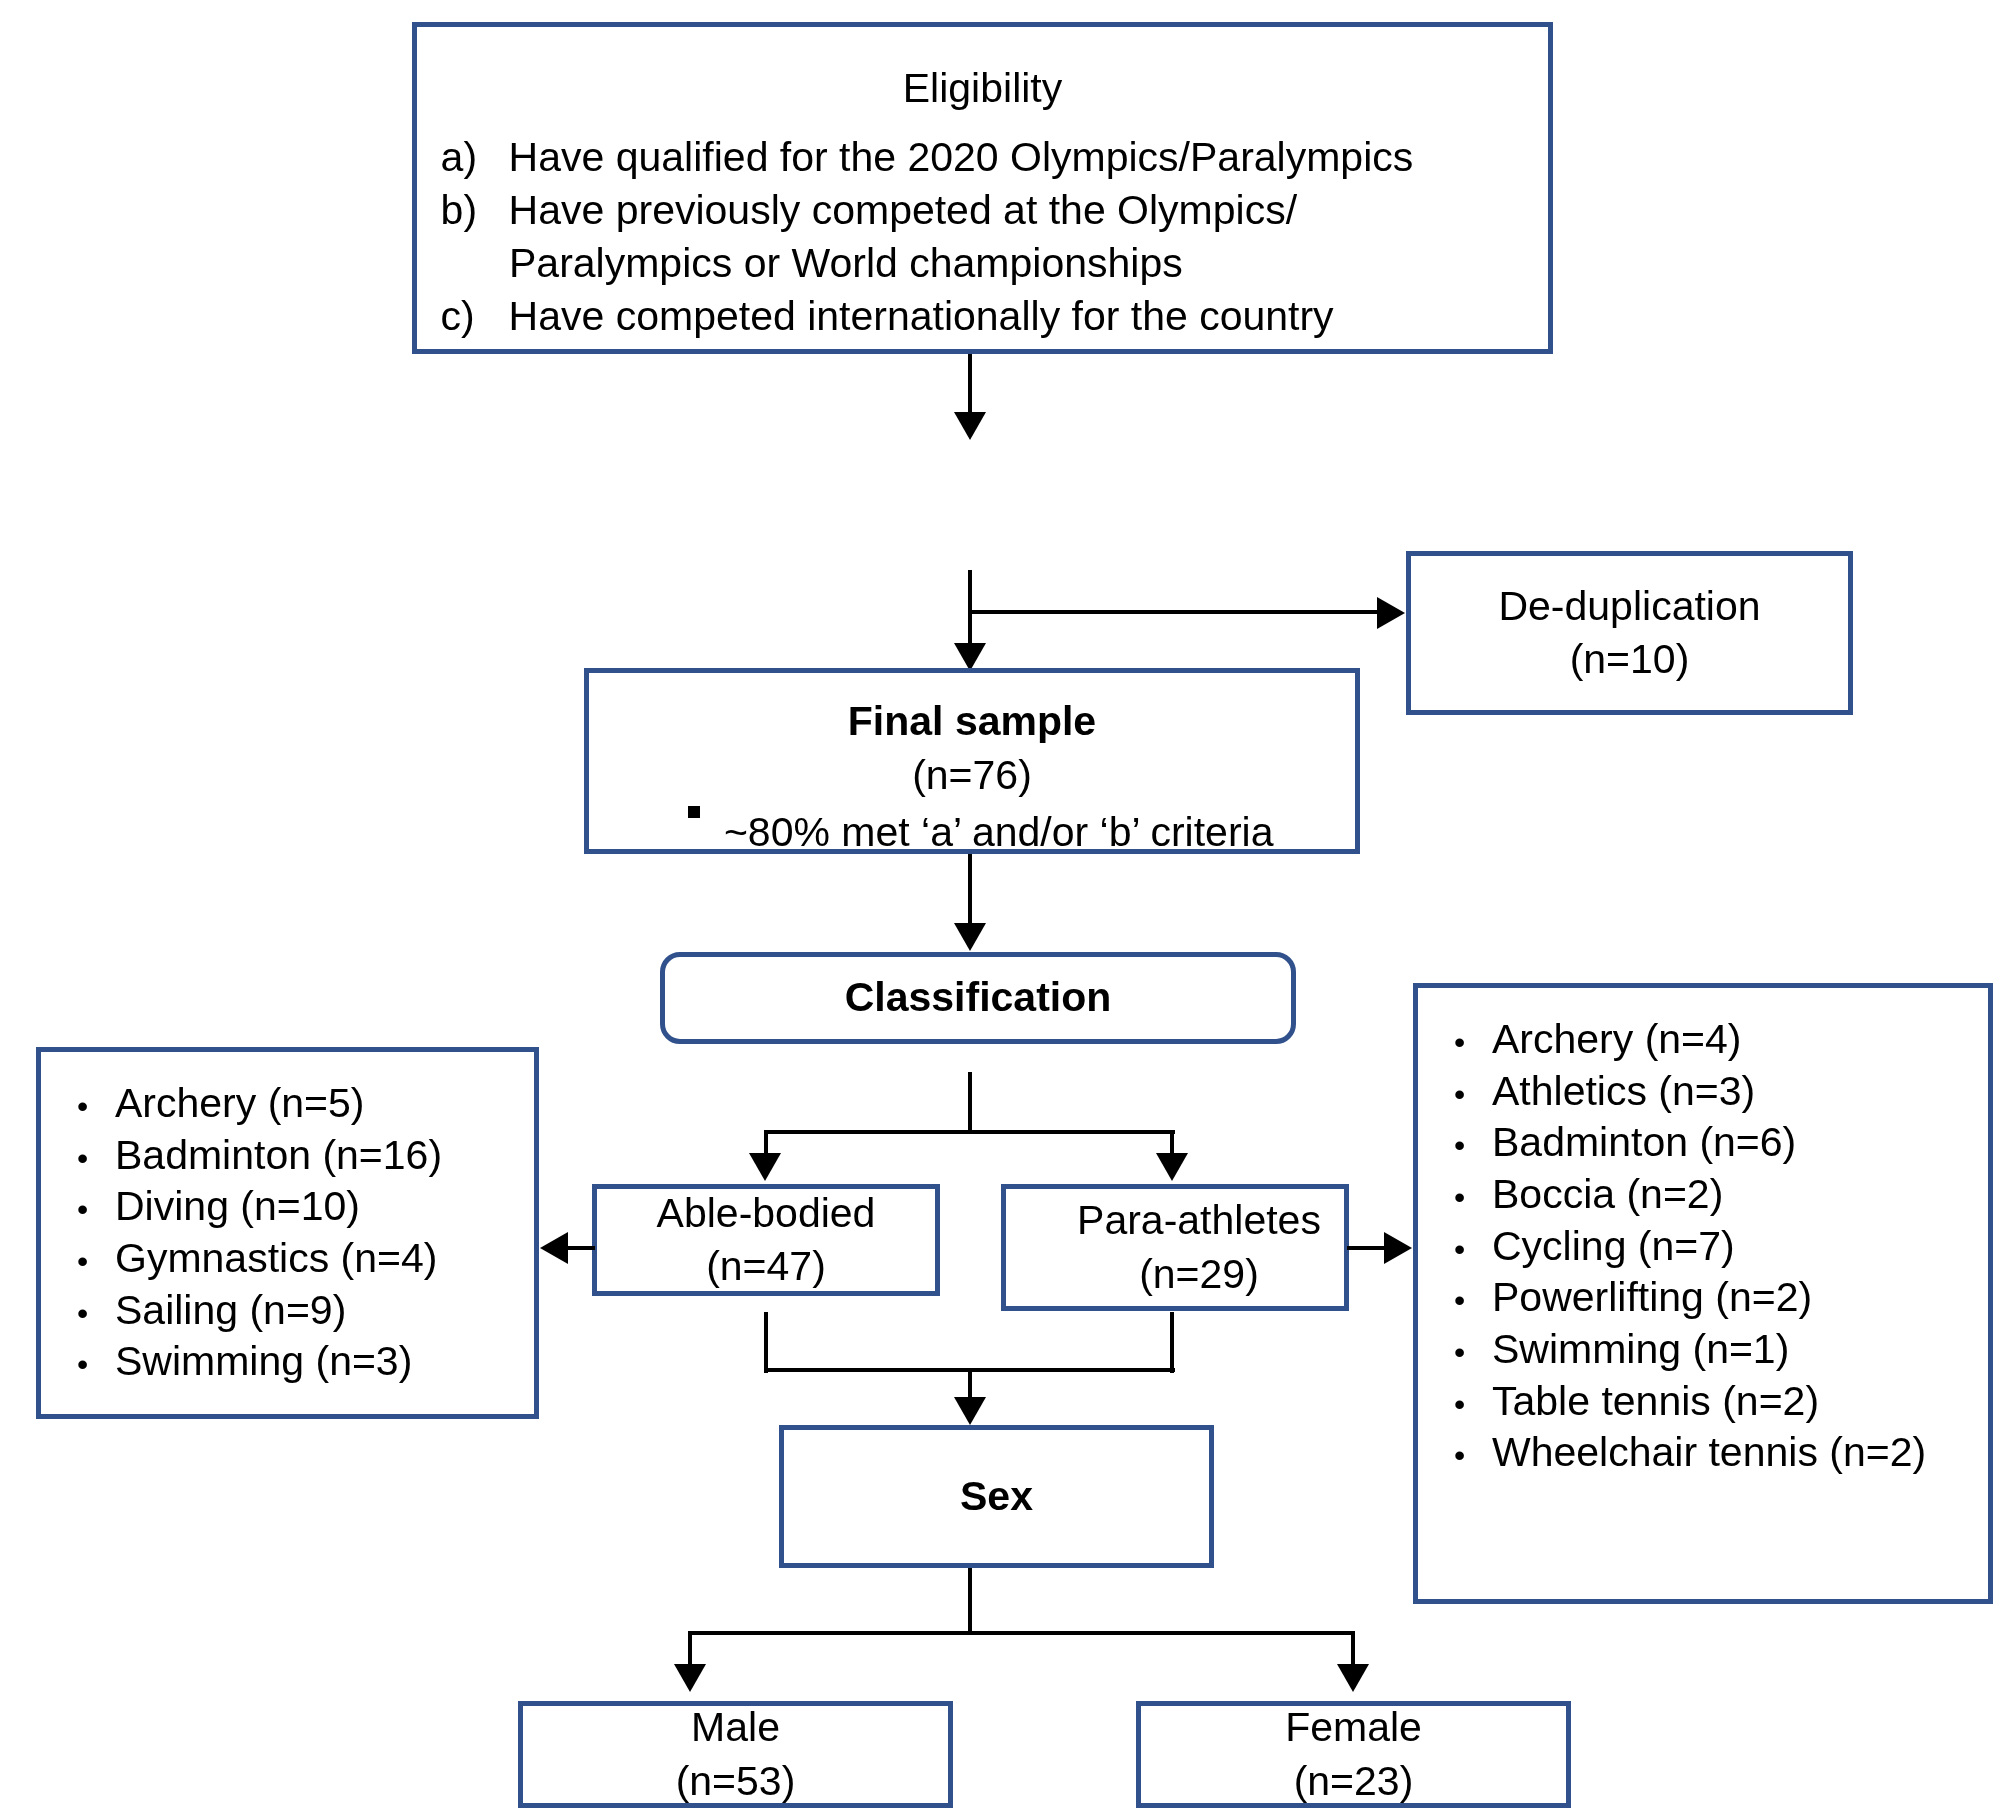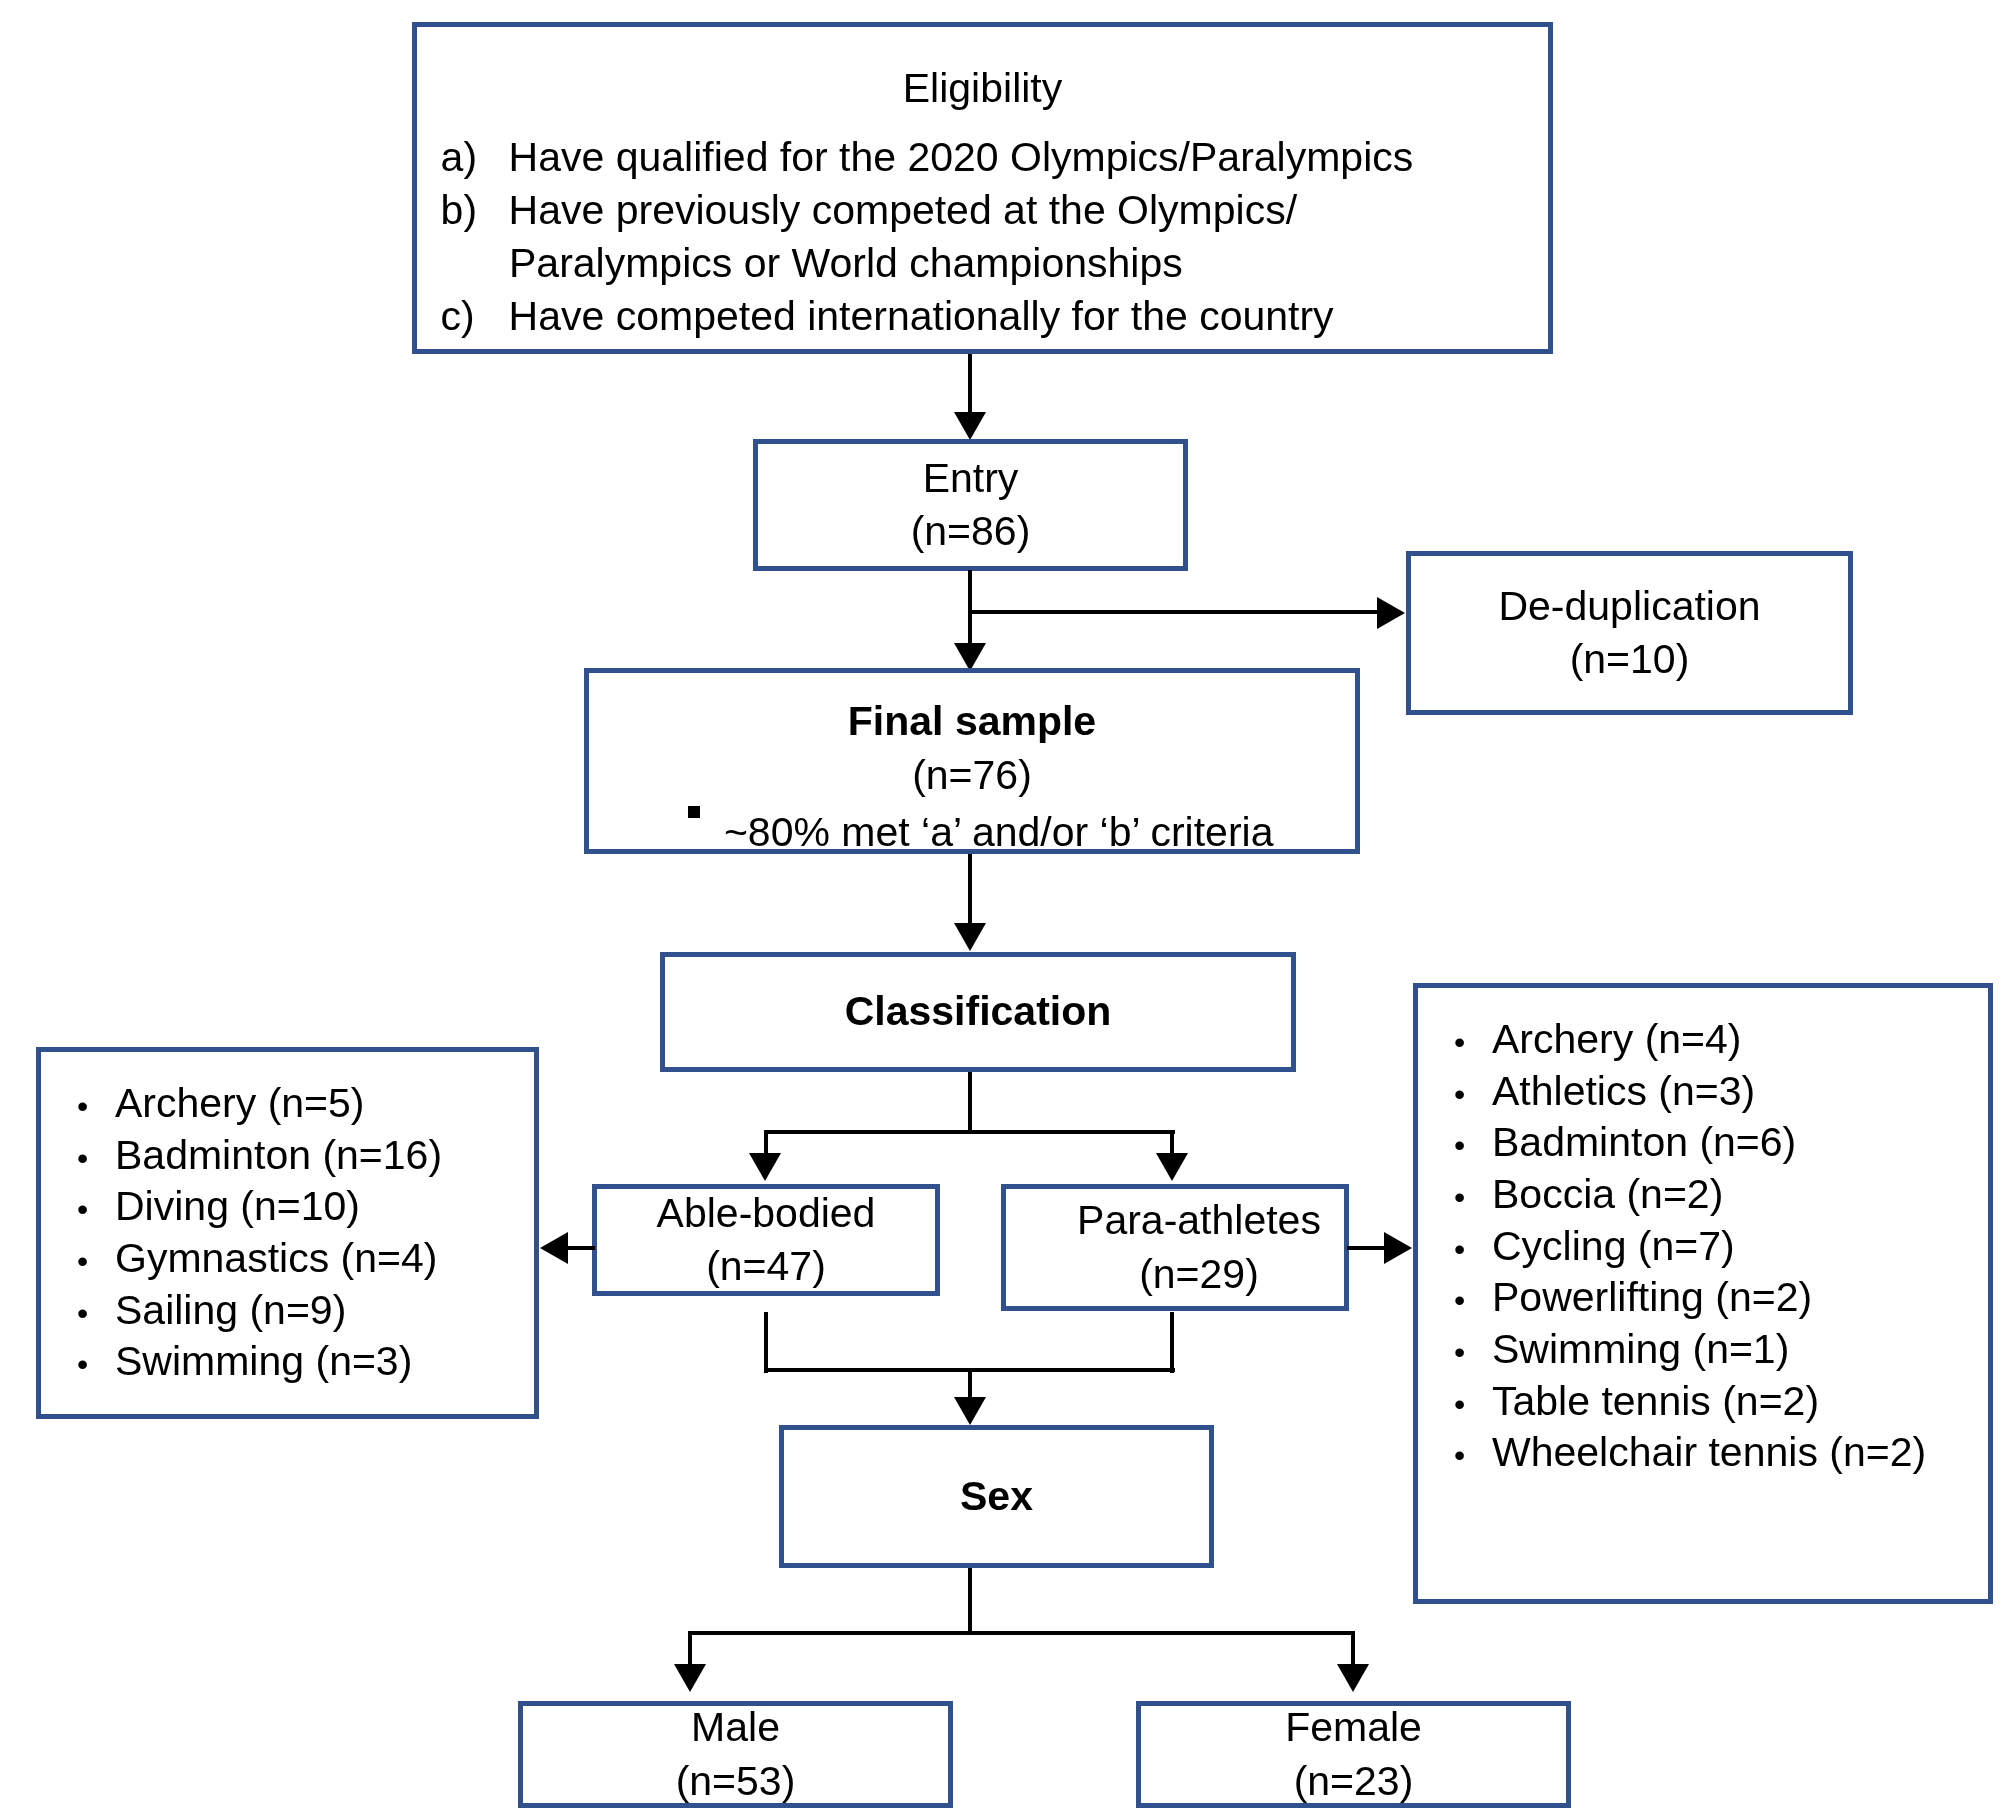--- a/index.html
+++ b/index.html
@@ -56,21 +56,21 @@
     flex: 0 0 68px;
   }
   .crit-text { flex: 1 1 auto; }
   .crit-cont { padding-left: 92px; }
 
   
   #entry-box     { left: 753px; top: 439px;  width: 435px;  height: 132px; font-size: 41px; }
   #dedup-box     { left: 1406px; top: 551px;  width: 447px;  height: 164px; font-size: 41px; }
   #final-box     { left: 584px;  top: 668px; width: 776px; height: 186px; font-size: 41px;
                    justify-content: flex-start; padding-top: 22.3px; }
-  #classification-box { left: 660px; top: 952px; width: 636px; height: 120px; font-size: 41px; }
+  #classification-box { left: 660px; top: 952px; width: 636px; height: 92px; font-size: 41px; border-radius: 20px; }
   #able-box      { left: 592px;  top: 1184px; width: 348px;  height: 112px; font-size: 41px; }
   #para-box      { left: 1001px; top: 1184px; width: 348px;  height: 127px; font-size: 41px; padding-left: 48px; }
   #sex-box       { left: 779px; top: 1425px; width: 435px;  height: 143px; font-size: 41px; }
   #male-box      { left: 473px;  top: 1701px; width: 435px;  height: 107px; font-size: 41px; margin-left: 45px; }
   #female-box    { left: 1136px; top: 1701px; width: 435px;  height: 107px; font-size: 41px; }
 
   
   .list-box {
     position: absolute;
     box-sizing: border-box;
@@ -154,24 +154,20 @@
 
     <div class="crit-row">
       <span class="crit-marker">c)</span>
       <span class="crit-text">Have competed internationally for the country</span>
     </div>
   </div>
 
   <div class="vline" style="left:968px; top:354px; height:65px;"></div>
   <div class="arrow-down" style="left:954px; top:412px;"></div>
 
-  <div class="box" id="entry-box">
-    <span class="line">Entry</span>
-    <span class="line">(n=86)</span>
-  </div>
 
   <div class="vline" style="left:968px; top:570px; height:87px;"></div>
   <div class="arrow-down" style="left:954px; top:643px;"></div>
 
   <div class="hline" style="left:968px; top:610px; width:417px;"></div>
   <div class="arrow-right" style="left:1377px; top:597px;"></div>
 
   <div class="box" id="dedup-box">
     <span class="line">De-duplication</span>
     <span class="line">(n=10)</span>

